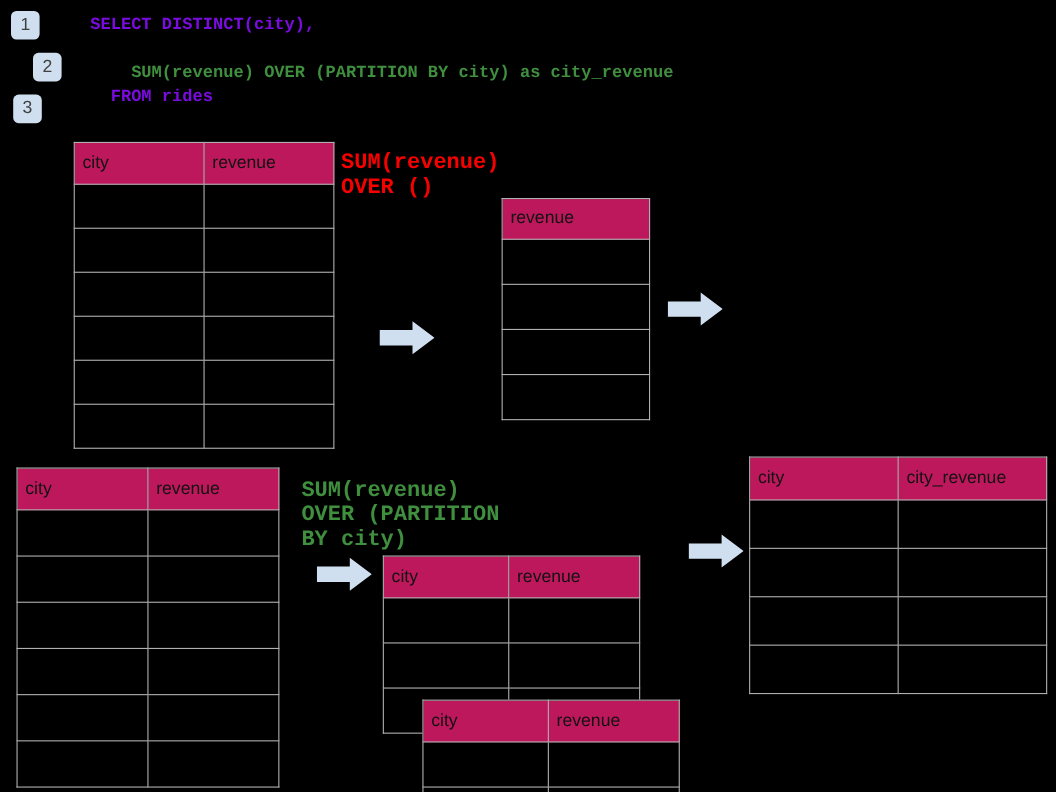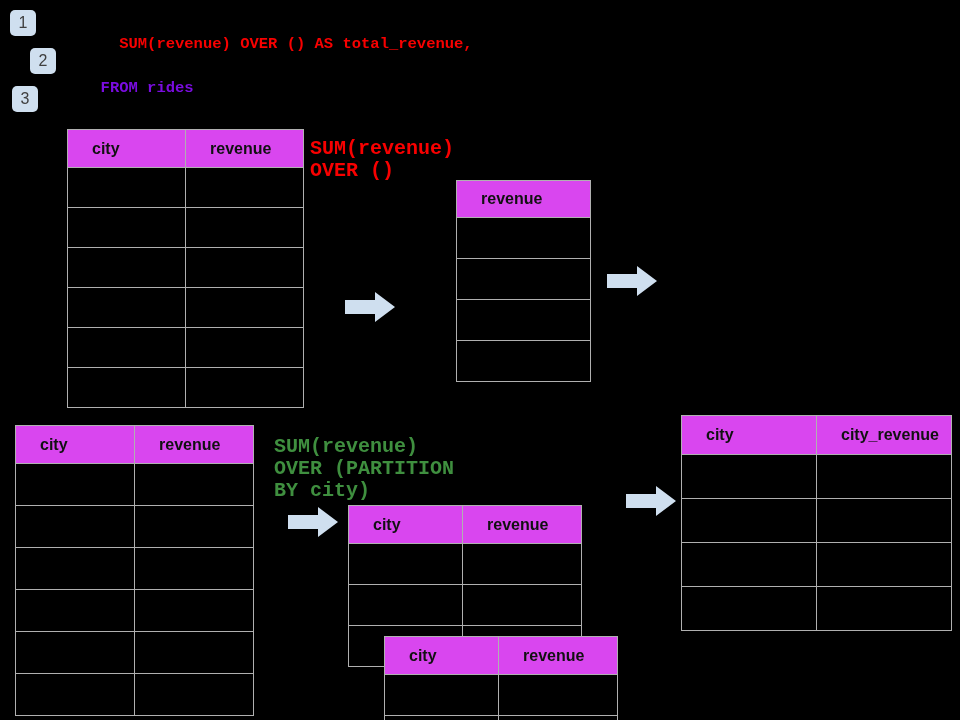--- a/index.html
+++ b/index.html
@@ -71,48 +71,49 @@
     border-collapse: collapse;
     background: #000000;
     table-layout: fixed;
   }
   .tbl td, .tbl th {
     border: 1px solid #b0b0b0;
     padding: 0;
     margin: 0;
   }
   .tbl th {
-    background: #d946ef;
+    background: #be185d;
     color: #111111;
     font-family: "Liberation Sans", sans-serif;
-    font-weight: bold;
+    font-weight: normal;
     font-size: 16px;
     text-align: left;
-    padding-left: 24px;
+    padding-left: 7px;
   }
   .tbl td {
     background: #000000;
   }
 
   
   .arrow {
     position: absolute;
   }
   .arrow svg { display: block; }
 </style>
 </head>
 <body>
 
 <div id="canvas">
 
   <div class="badge" style="left:10px; top:10px;">1</div>
   <div class="badge" style="left:30px; top:48px;">2</div>
   <div class="badge" style="left:12px; top:86px;">3</div>
 
-  <div class="code c-red" style="left:82px; top:34px;">    SUM(revenue) OVER () AS total_revenue,</div>
+  <div class="code c-violet" style="left:82px; top:12px;">SELECT DISTINCT(city),</div>
+  <div class="code c-green" style="left:82px; top:56px;">    SUM(revenue) OVER (PARTITION BY city) as city_revenue</div>
   <div class="code c-violet" style="left:82px; top:78px;">  FROM rides</div>
 
 
   <table class="tbl" style="left:67px; top:129px; width:236px;">
     <colgroup>
         <col style="width:118px">
         <col style="width:118px">
       </colgroup>
     <thead>
       <tr>

